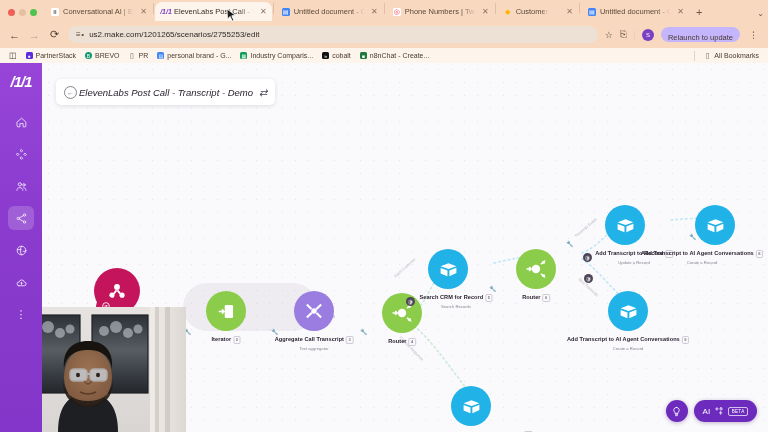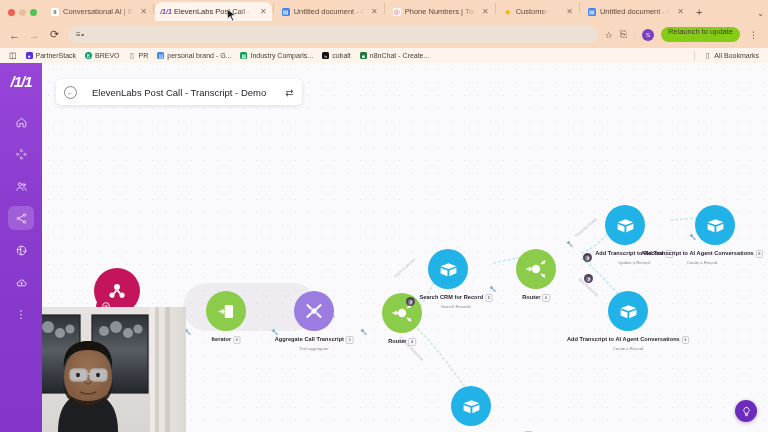--- a/index.html
+++ b/index.html
@@ -53,22 +53,22 @@
     font-size:8px; color:#2f2a26;
   }
   .omnibox .siteicon { font-size:8px; color:#55493f; }
   .tbicon { font-size:9px; color:#4a3b2f; }
   .avatar {
     width:12px; height:12px; border-radius:50%;
     background:#7b3fc4; color:#fff; font-size:6px;
     display:flex; align-items:center; justify-content:center;
   }
   .relaunch {
-    height:15px; background:#84cc16; border-radius:8px;
-    display:flex; align-items:flex-start; gap:4px; padding:0 7px;
+    height:15px; background:#c4b5fd; border-radius:8px;
+    display:flex; align-items:flex-end; gap:4px; padding:0 7px;
     font-size:7.5px; color:#4a3b2f;
   }
   .kebab { font-size:9px; color:#4a3b2f; padding:0 2px; }
 
   .bookmarks {
     height:15px; background:#fdf4ec; display:flex; align-items:center;
     gap:9px; padding:0 9px; font-size:7px; color:#4a3b2f;
   }
   .bm { display:flex; align-items:center; gap:3px; white-space:nowrap; }
   .bm .bmico { width:7px; height:7px; border-radius:1.5px; display:flex; align-items:center; justify-content:center; font-size:5px; color:#fff; }
@@ -99,21 +99,21 @@
     background:#faf9fb;
     background-image:radial-gradient(#e7e3ec 0.6px, transparent 0.6px);
     background-size:13px 13px;
     overflow:hidden;
   }
 
   .scenariobar {
     position:absolute; left:14px; top:16px; height:26px;
     background:#fff; border-radius:5px;
     box-shadow:0 1px 4px rgba(40,20,60,0.13);
-    display:flex; align-items:center; gap:15px; padding:0 8px;
+    display:flex; align-items:center; gap:2px; padding:0 8px;font-style:italic;
   }
   .scenariobar .backbtn {
     width:13px; height:13px; border-radius:50%;
     border:1.2px solid #8a8290; color:#6d6575;
     display:flex; align-items:center; justify-content:center;
     font-size:7px;
   }
   .scenariobar .sctitle { font-size:9.5px; color:#2a2230; }
   .scenariobar .scswap { font-size:10px; color:#4a4252; margin-left:4px; }
 
@@ -242,20 +242,21 @@
       <span class="newtab">+</span>
       <span class="listall">⌄</span>
     </div>
 
     <div class="toolbar">
       <span class="navbtn">←</span>
       <span class="navbtn dim">→</span>
       <span class="navbtn">⟳</span>
       <div class="omnibox">
         <span class="siteicon">≡ •</span>
+        <span>us2.make.com/1201265/scenarios/2755253/edit</span>
       </div>
       <span class="tbicon">☆</span>
       <span class="tbicon">⎘</span>
       <span class="bmdivider"></span>
       <span class="avatar">S</span>
       <span class="relaunch">
         <span>Relaunch to update</span>
       </span>
       <span class="kebab">⋮</span>
     </div>
@@ -549,20 +550,27 @@
           <div class="ntitle"><span>Add Transcript to AI Agent Conversations</span><span class="nbadge">10</span></div>
 
         </div>
       </div>
 
       <div class="bottomctl">
         <div class="bulbbtn">
           <svg viewBox="0 0 24 24" width="11" height="11" fill="none" stroke="#fff" stroke-width="1.8" stroke-linecap="round">
               <path d="M9.5 18h5M10 21h4M12 3a6 6 0 00-3.6 10.8V16h7.2v-2.2A6 6 0 0012 3z"></path>
             </svg>
+        </div>
+        <div class="aibtn">
+          <span>AI</span>
+          <svg viewBox="0 0 24 24" width="10" height="10" fill="none" stroke="#fff" stroke-width="1.8" stroke-linecap="round">
+              <path d="M7 4v6M4 7h6M16 13v7M13 16.5h6M17 3.5l1.2 2.3 2.3 1.2-2.3 1.2L17 10.5l-1.2-2.3L13.5 7l2.3-1.2z"></path>
+            </svg>
+          <span class="betapill">BETA</span>
         </div>
       </div>
 
       <div class="webcam" style="left:-42px;">
         <svg viewBox="0 0 186 125" width="186" height="125" preserveAspectRatio="none">
           <defs>
             <linearGradient id="wall" x1="0" y1="0" x2="0" y2="1">
               <stop offset="0" stop-color="#e6e3e0"></stop>
                 <stop offset="1" stop-color="#d9d5d2"></stop>
             </linearGradient>

